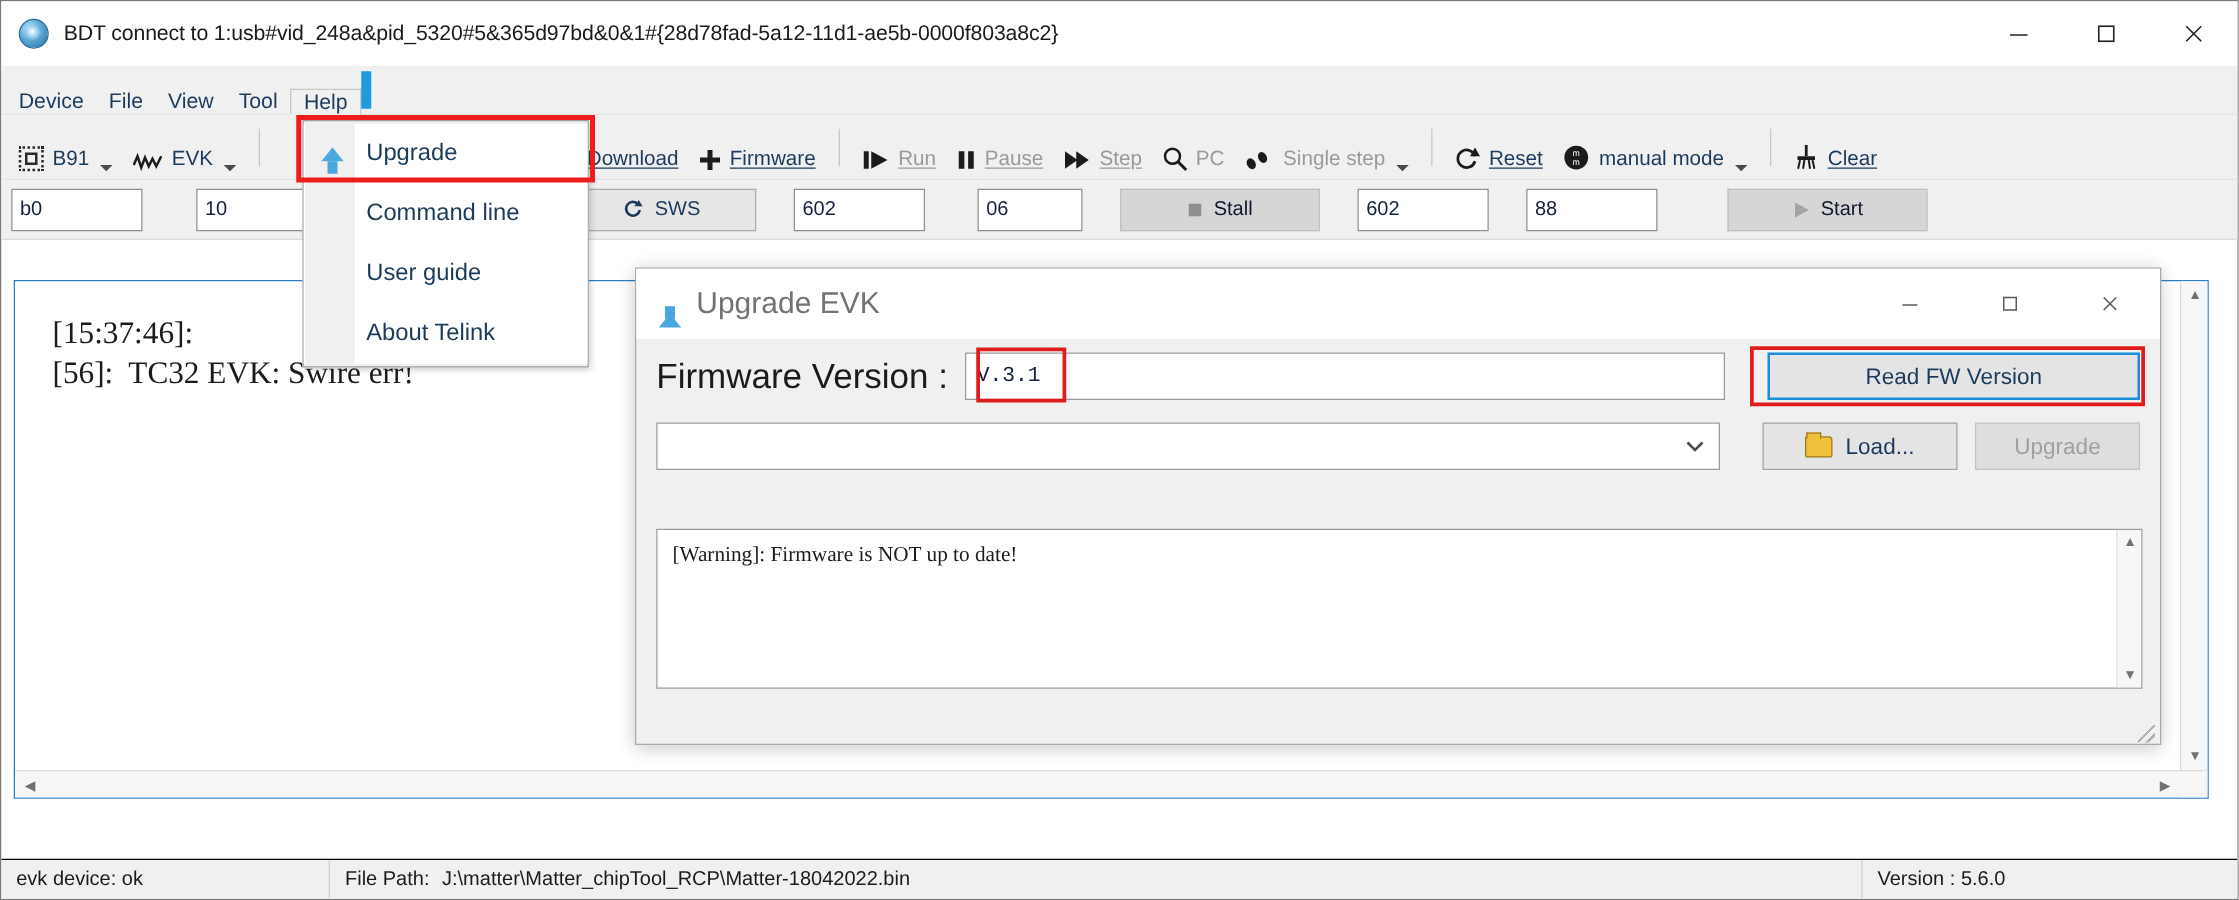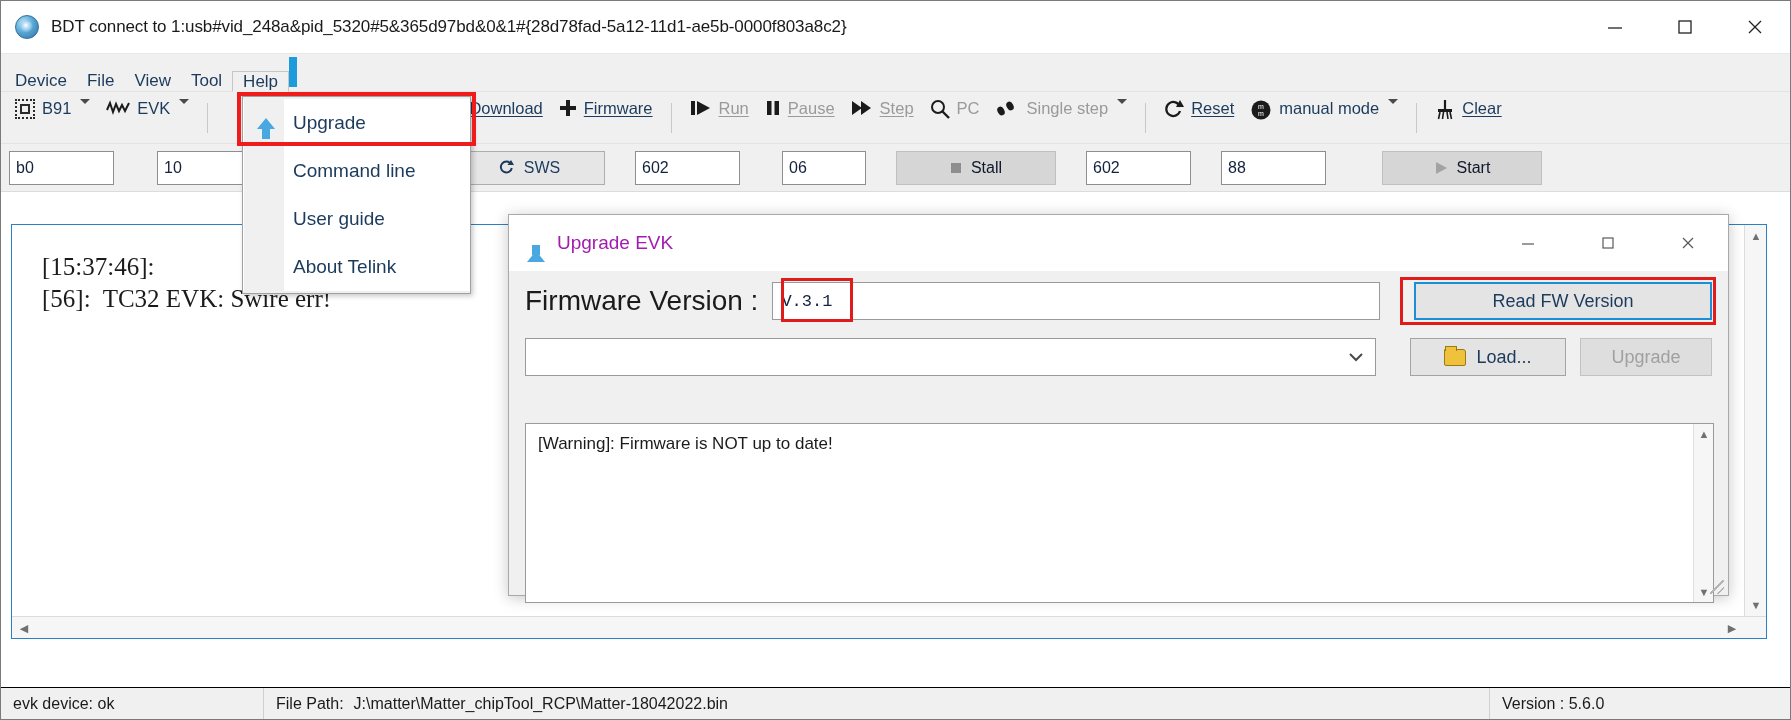--- a/index.html
+++ b/index.html
@@ -92,21 +92,21 @@
   
   .toolbar {
     height: 52px;
     background: #f0f0f0;
     display: flex; align-items: center;
     padding-left: 6px;
     border-bottom: 1px solid #e3e3e3;
     position: relative;
   }
   .tb-item {
-    display: flex; align-items: flex-start;
+    display: flex; align-items: flex-end;
     height: 38px; padding: 0 8px;
     font-size: 16.5px; color: #1b3a5c;
     white-space: nowrap; cursor: default;
   }
   .tb-item.disabled { color: #9a9a9a; }
   .tb-item .lbl { margin-left: 7px; }
   .tb-sep {
     width: 1px; height: 30px;
     background: #c8c8c8;
     margin: 0 10px;
@@ -257,21 +257,21 @@
     box-shadow: 0 2px 14px rgba(0,0,0,0.22);
     z-index: 80;
   }
   .dlg-title {
     height: 56px;
     background: #ffffff;
     display: flex; align-items: center;
     position: relative;
   }
   .dlg-title .dlg-ico { margin-left: 18px; margin-right: 12px; }
-  .dlg-title .dlg-txt { font-size: 19px; color: #a21caf; }
+  .dlg-title .dlg-txt { font-size: 24px; color: #737373; }
   .dlg-wbtns { position: absolute; right: 0; top: 0; height: 56px; display: flex; }
   .dlg-wbtn {
     width: 80px; height: 56px;
     display: flex; align-items: center; justify-content: center;
     color: #5a5a5a;
   }
   .dlg-body { padding: 0; position: relative; height: 326px; }
 
   .row1 { display: flex; align-items: center; height: 60px; padding: 0 16px 0 16px; }
   .fw-label { font-size: 28px; color: #1b1b1b; margin-right: 14px; white-space: nowrap; }
@@ -327,23 +327,24 @@
   .btn-upg {
     width: 132px; height: 38px;
     background: #dedede; border: 1px solid #c2c2c2;
     display: flex; align-items: center; justify-content: center;
     font-size: 18px; color: #a0a0a0;
     margin-left: 14px;
   }
   .dlg-log {
     position: absolute;
     left: 16px; top: 152px;
-    width: 1189px; height: 180px;
+    width: 1189px; height: 128px;
     background: #ffffff; border: 1px solid #9a9a9a;
     overflow: hidden;
+    font-family: Liberation Serif, serif;
   }
   .dlg-log-txt {
     font-size: 17px; color: #1b1b1b;
     padding: 10px 0 0 12px;
   }
   .dlg-log-sb {
     position: absolute; right: 0; top: 0;
     width: 20px; height: 100%;
     background: #f6f6f6; border-left: 1px solid #e0e0e0;
   }

